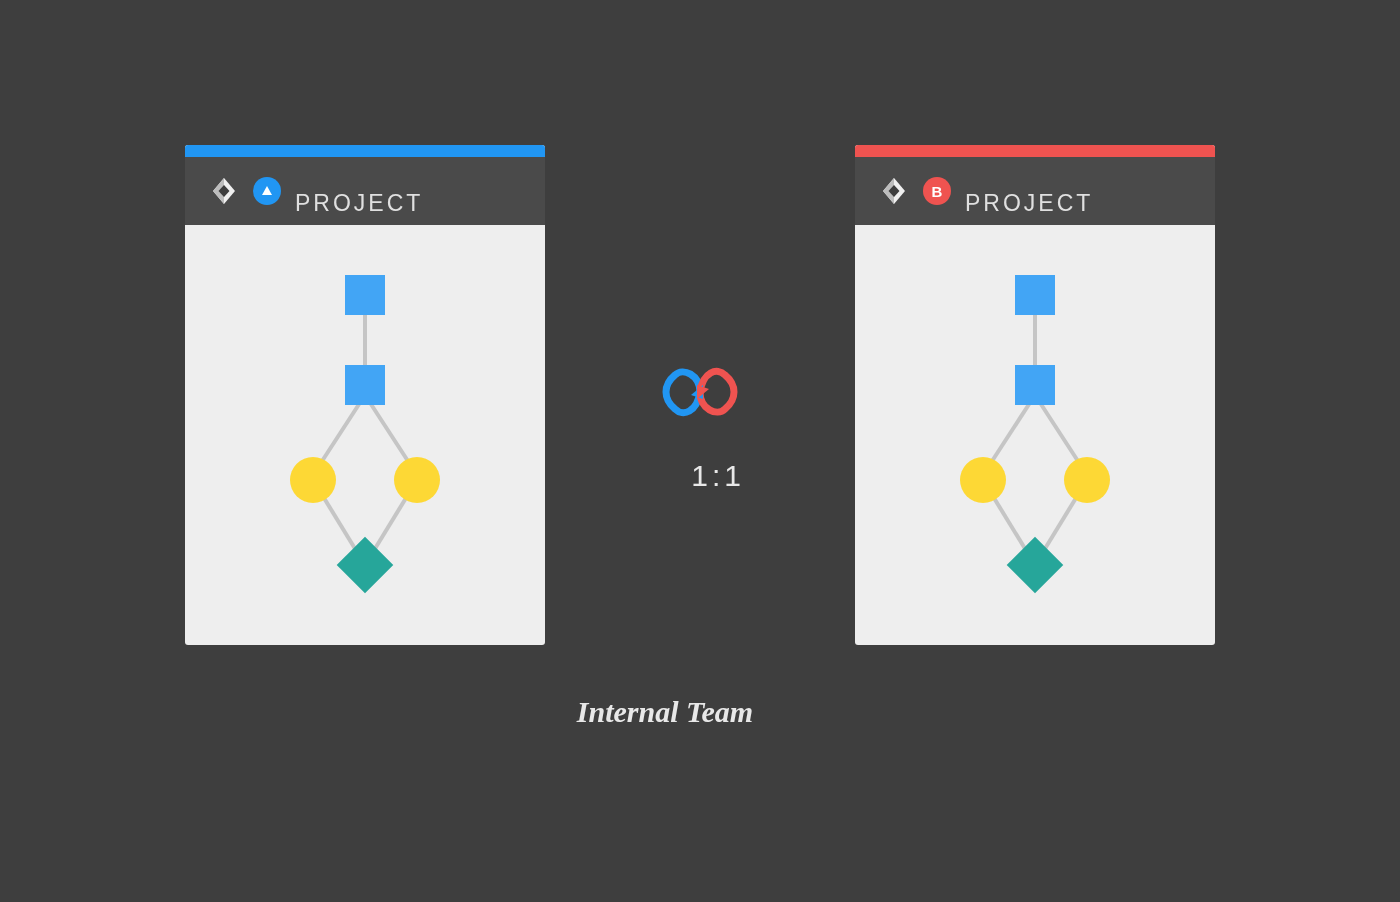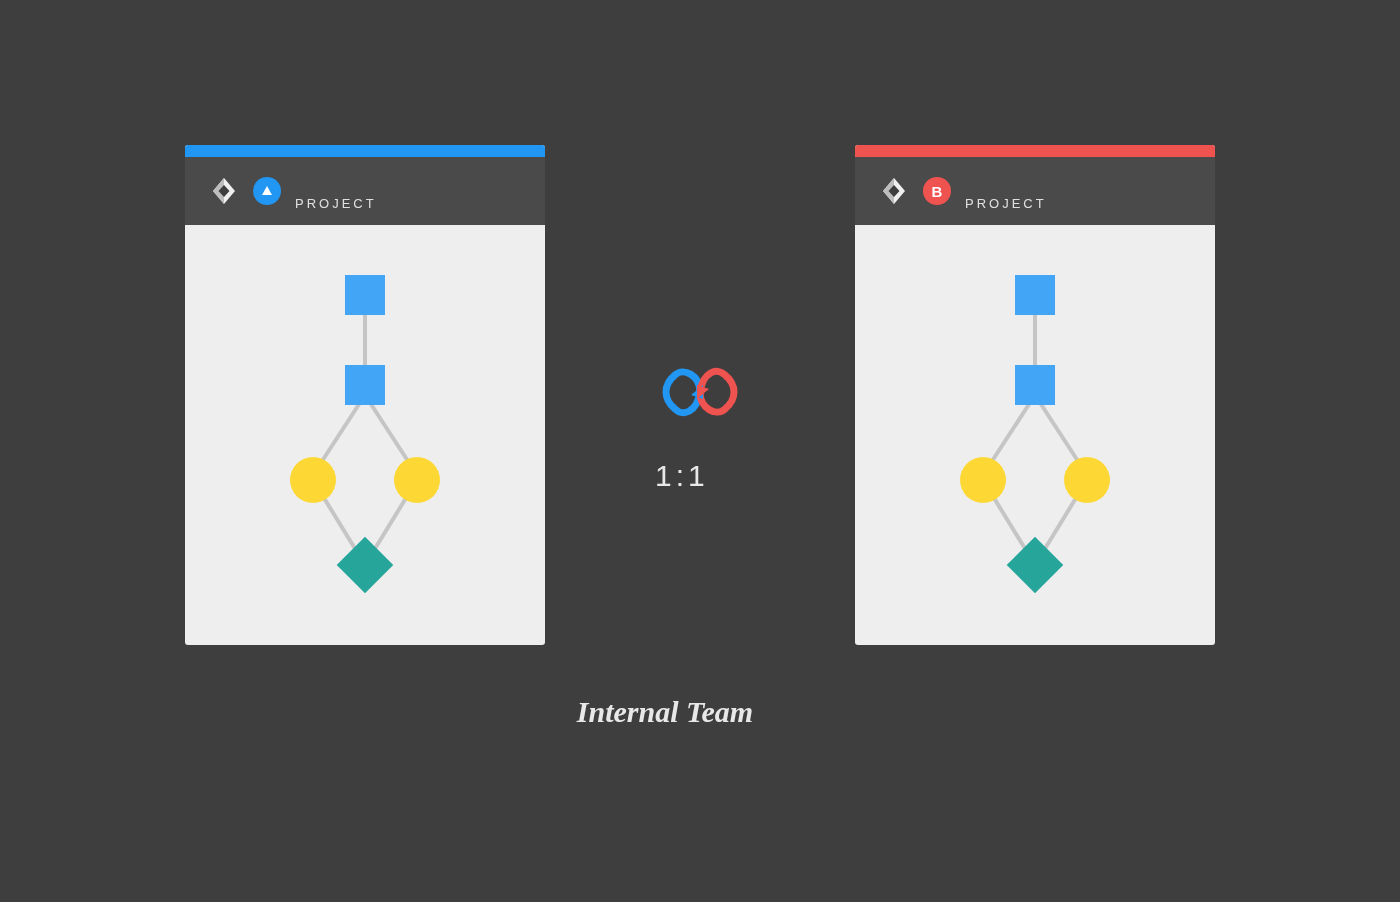--- a/index.html
+++ b/index.html
@@ -68,21 +68,21 @@
       color: white;
       font-weight: bold;
       font-size: 14px;
     }
     
     .badge.blue-badge { background: #2196f3; }
     .badge.red-badge { background: #ef5350; }
     
     .project-label {
       color: #e0e0e0;
-      font-size: 13px;
+      font-size: 23px;
       letter-spacing: 3px;
       font-weight: 400;
       margin-top: 25px;
     }
     
     .panel-body {
       flex: 1;
       position: relative;
       display: flex;
       justify-content: center;
@@ -109,21 +109,21 @@
       fill: #fdd835;
     }
     
     .node-diamond {
       fill: #26a69a;
     }
     
     .center-area {
       display: flex;
       flex-direction: column;
-      align-items: flex-start;
+      align-items: flex-end;
       gap: 32px;
       margin-top: 60px;
     }
     
     .sync-icon {
       width: 90px;
       height: 70px;
     }
     
     .ratio-label {

